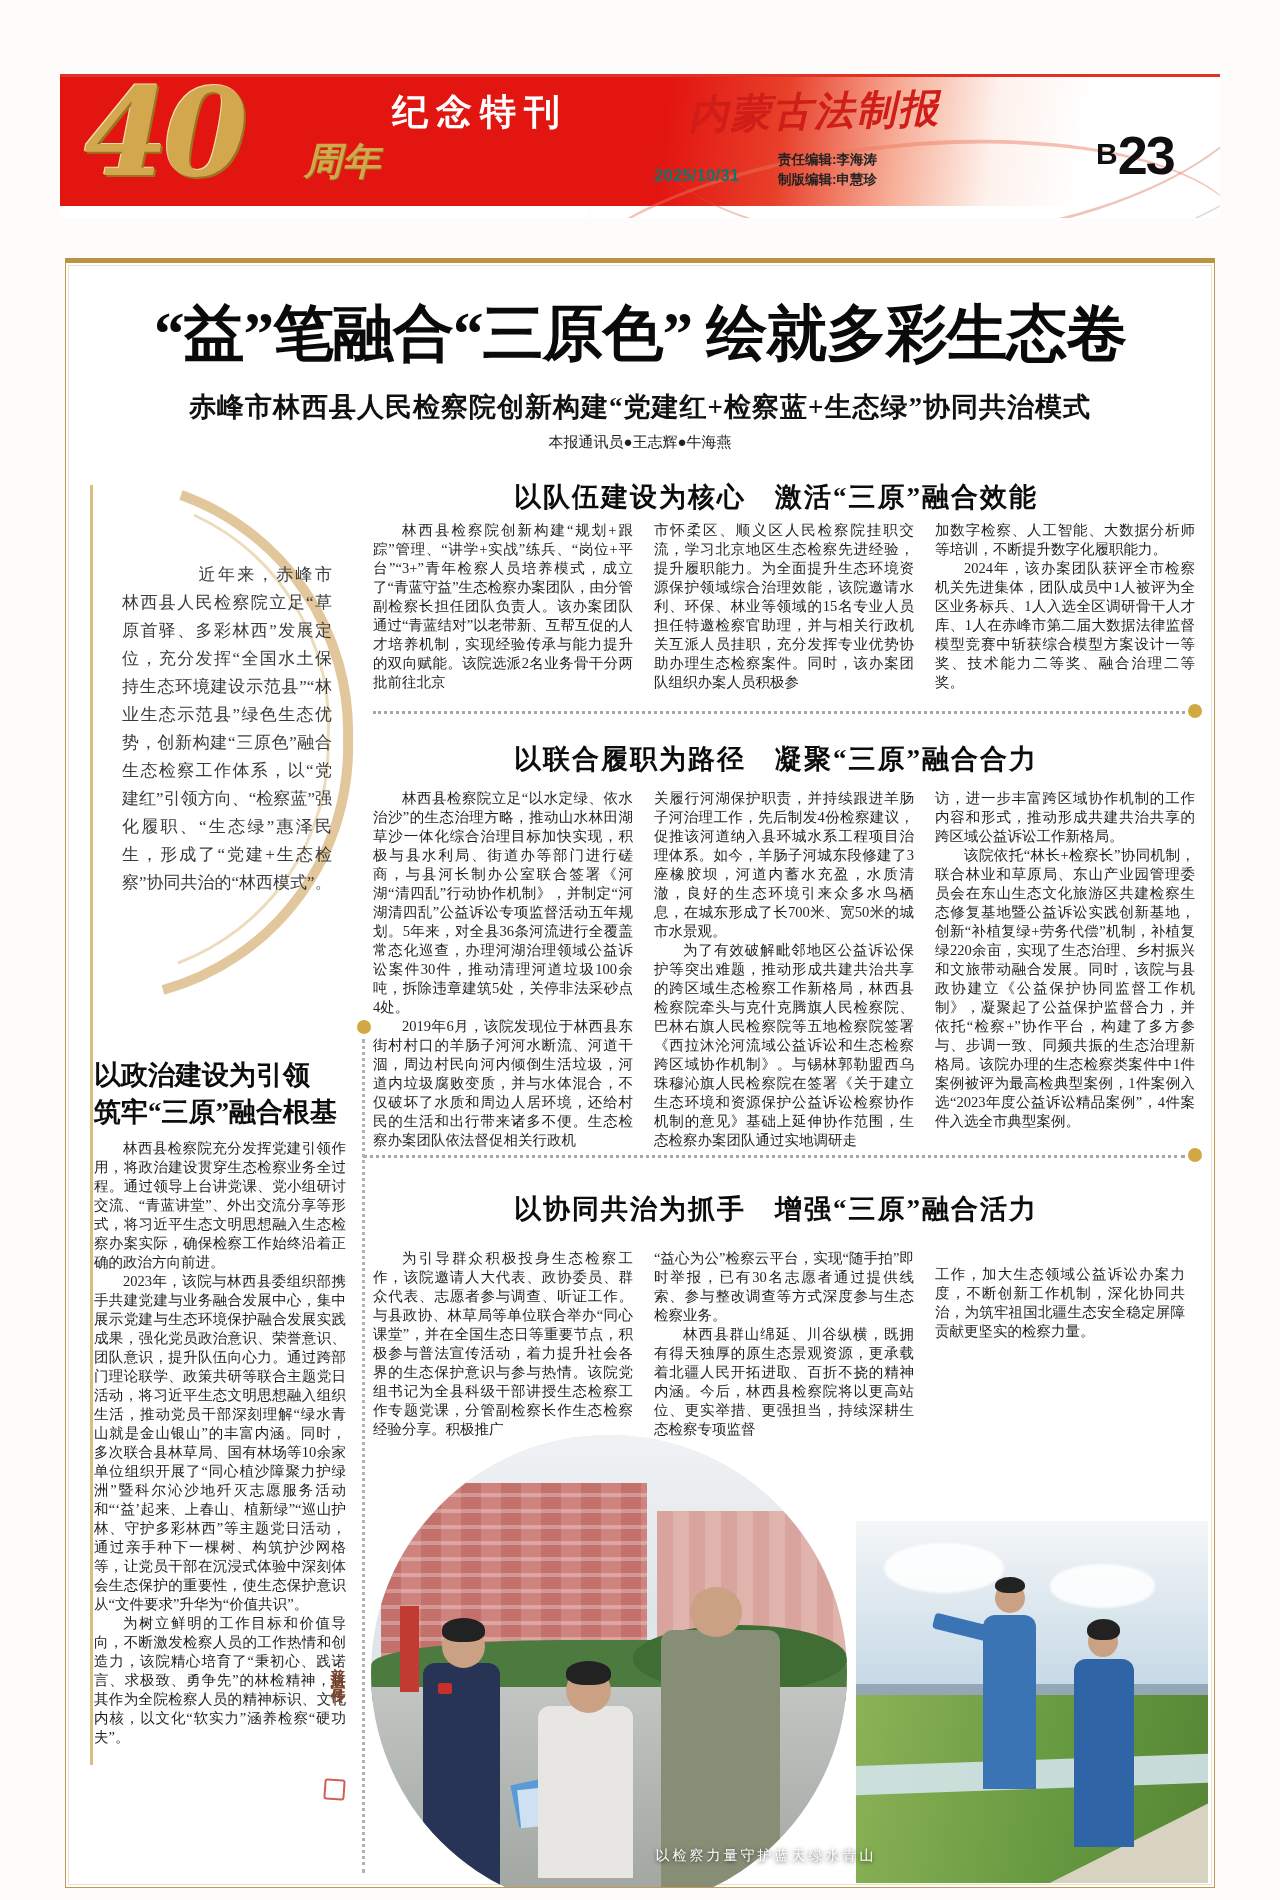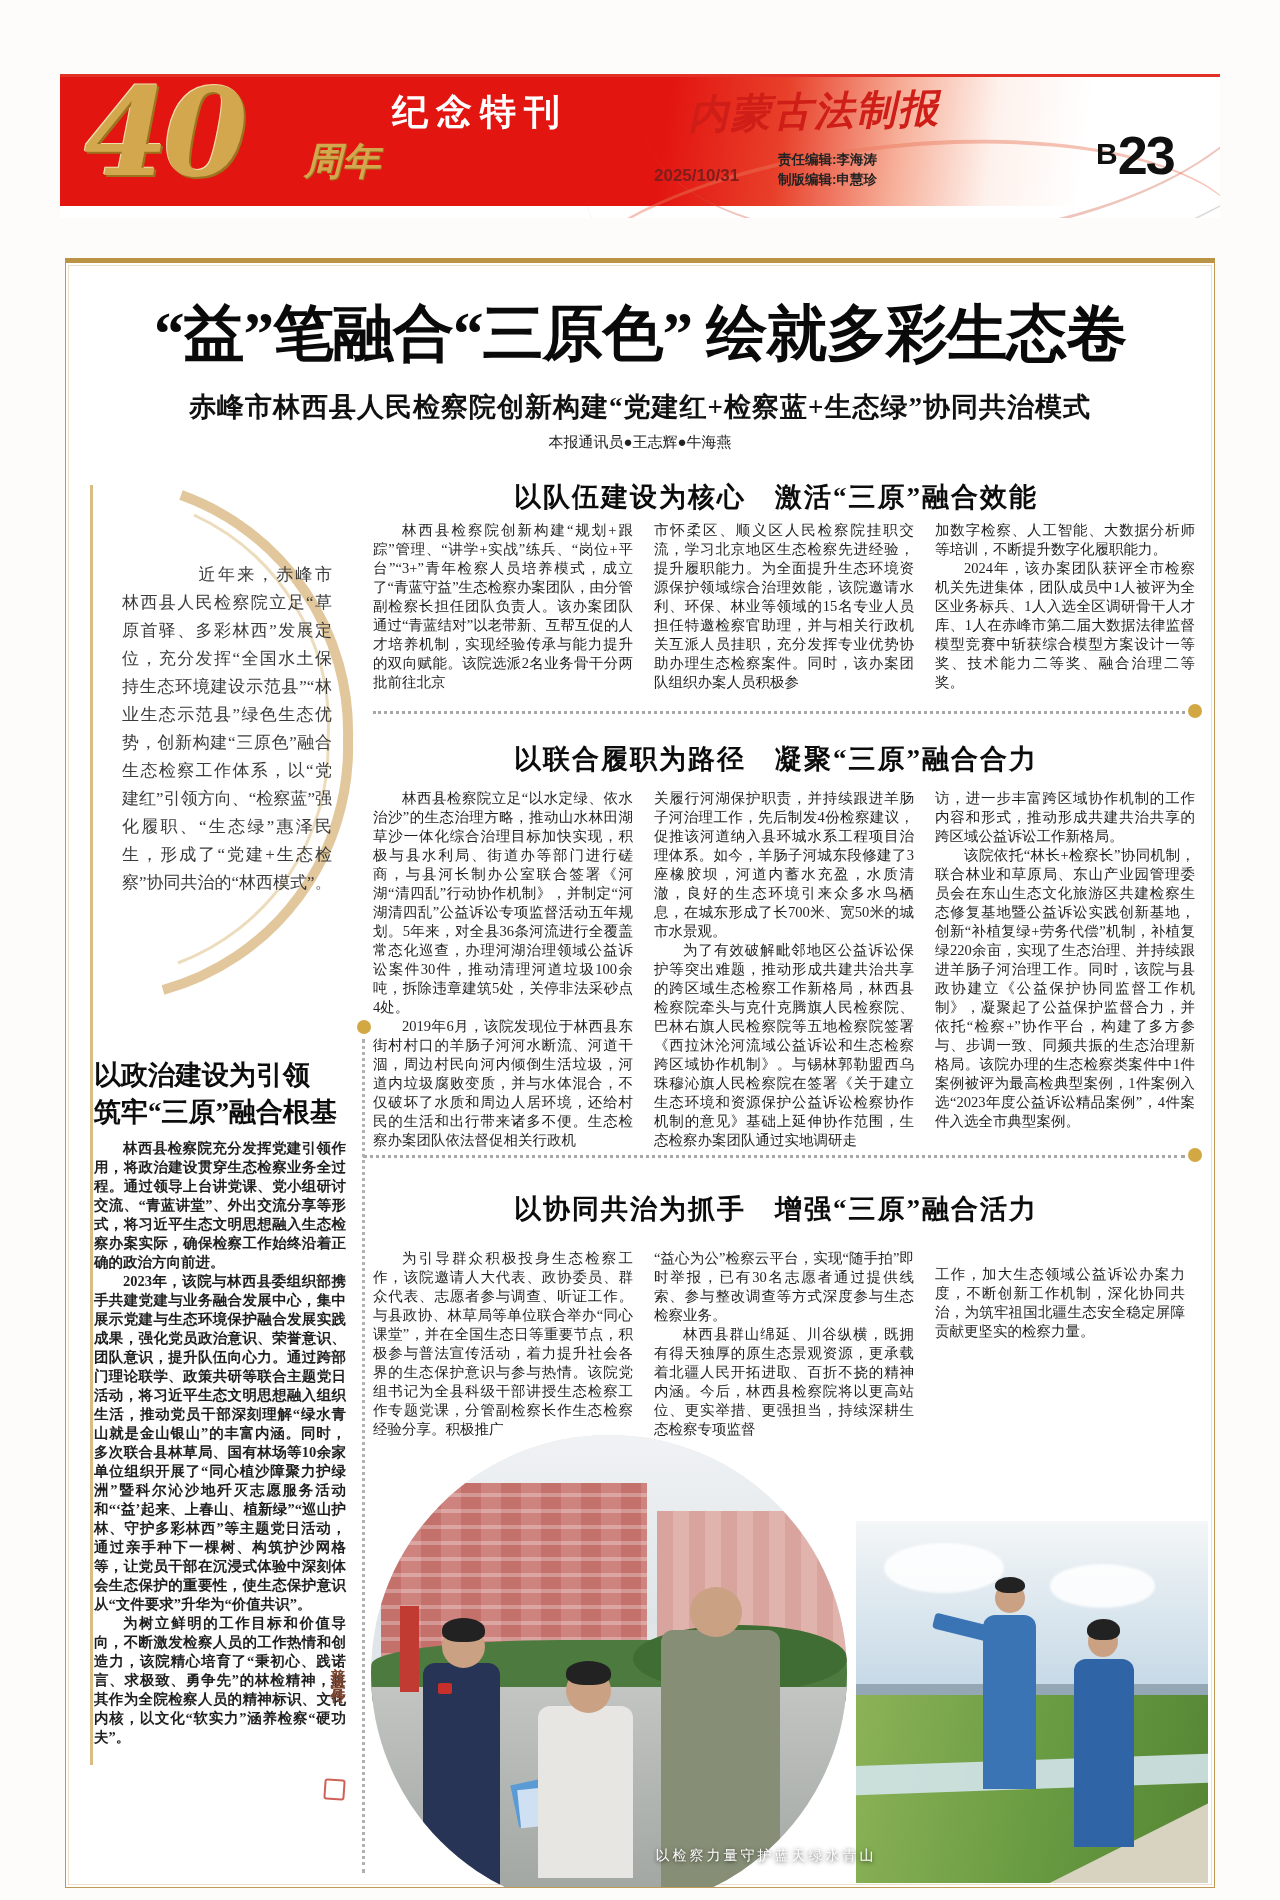--- a/index.html
+++ b/index.html
@@ -18,21 +18,21 @@
       border-top:4px solid rgba(233,120,90,.45);transform:rotate(-6deg);}
   .num40{position:absolute;left:24px;top:-14px;font-family:"DejaVu Serif",serif;font-style:italic;
       font-weight:900;font-size:122px;color:#d2a74e;
       text-shadow:2px 2px 0 #9c7420,-1px -1px 0 #f3dfae;letter-spacing:-6px;}
   .zhounian{position:absolute;left:244px;top:62px;font-weight:900;font-style:italic;font-size:38px;color:#d2a74e;
       text-shadow:1px 1px 0 #9c7420;}
   .edition{position:absolute;left:332px;top:14px;font-family:"Liberation Sans",sans-serif;
       font-weight:900;font-size:36px;color:#ffffff;letter-spacing:8px;}
   .masthead{position:absolute;left:628px;top:10px;font-size:40px;font-weight:900;font-style:italic;
       color:#cf1d17;transform:rotate(-1.5deg);letter-spacing:2px;}
-  .bdate{position:absolute;left:594px;top:92px;font-family:"Liberation Sans",sans-serif;font-size:17px;font-weight:bold;color:#7f1d1d;}
+  .bdate{position:absolute;left:594px;top:92px;font-family:"Liberation Sans",sans-serif;font-size:17px;font-weight:bold;color:#0f766e;}
   .editors{position:absolute;left:718px;top:76px;font-family:"Liberation Sans",sans-serif;font-size:13.5px;
       font-weight:bold;color:#222;line-height:20px;}
   .pageno{position:absolute;left:1036px;top:50px;color:#101010;font-family:"Liberation Sans",sans-serif;}
   .pageno .pfx{font-size:30px;font-weight:900;vertical-align:10px;}
   .pageno .num{font-size:54px;font-weight:900;letter-spacing:-2px;}
   
   .frame{position:absolute;left:65px;top:258px;width:1148px;height:1624px;background:#ffffff;
       border:1px solid #c09a52;border-top:5px solid #bb9344;overflow:hidden;}
   .frame::after{content:"";position:absolute;inset:2px;border:1px solid rgba(203,166,98,.35);pointer-events:none;}
   
@@ -41,21 +41,21 @@
   .subtitle{position:absolute;left:0;top:126px;width:100%;text-align:center;font-weight:900;
       font-size:27px;color:#111;letter-spacing:1px;}
   .byline{position:absolute;left:0;top:170px;width:100%;text-align:center;font-size:15px;color:#222;}
   
   .arcs{position:absolute;left:0;top:0;pointer-events:none;}
   .goldbar{position:absolute;left:24px;top:222px;width:3px;height:1280px;background:#d9bd85;}
   
   .quote{position:absolute;left:56px;top:298px;width:210px;font-size:17px;line-height:28px;color:#3b3b3b;
       text-align:justify;text-indent:4.5em;}
   .lh{position:absolute;left:28px;top:794px;width:256px;font-weight:900;font-size:27px;line-height:37px;color:#0d0d0d;}
-  .lbody{position:absolute;left:28px;top:876px;width:252px;font-size:14.5px;line-height:19px;color:#1f1f1f;text-align:justify;font-weight:bold;}
+  .lbody{position:absolute;left:28px;top:876px;width:252px;font-size:14.5px;line-height:19px;color:#1f1f1f;text-align:justify;}
   .lbody p,.col p{margin:0;}
   .ind{text-indent:2em;}
   
   .sec-title{position:absolute;left:286px;width:848px;text-align:center;font-weight:900;font-size:27px;
       color:#0c0c0c;letter-spacing:2px;}
   .col{position:absolute;width:260px;font-size:14.5px;line-height:19px;color:#1f1f1f;text-align:justify;}
   .hdiv{position:absolute;height:0;border-top:3px dotted #a7a7a7;}
   .vdiv{position:absolute;width:0;border-left:3px dotted #b0b0b0;}
   .gdot{position:absolute;width:14px;height:14px;border-radius:50%;background:#d2a844;}
   
@@ -177,21 +177,21 @@
     <div class="col" style="left:307px;top:526px;">
       <p class="ind">林西县检察院立足“以水定绿、依水治沙”的生态治理方略，推动山水林田湖草沙一体化综合治理目标加快实现，积极与县水利局、街道办等部门进行磋商，与县河长制办公室联合签署《河湖“清四乱”行动协作机制》，并制定“河湖清四乱”公益诉讼专项监督活动五年规划。5年来，对全县36条河流进行全覆盖常态化巡查，办理河湖治理领域公益诉讼案件30件，推动清理河道垃圾100余吨，拆除违章建筑5处，关停非法采砂点4处。</p>
       <p class="ind">2019年6月，该院发现位于林西县东街村村口的羊肠子河河水断流、河道干涸，周边村民向河内倾倒生活垃圾，河道内垃圾腐败变质，并与水体混合，不仅破坏了水质和周边人居环境，还给村民的生活和出行带来诸多不便。生态检察办案团队依法督促相关行政机</p>
     </div>
     <div class="col" style="left:588px;top:526px;">
       <p>关履行河湖保护职责，并持续跟进羊肠子河治理工作，先后制发4份检察建议，促推该河道纳入县环城水系工程项目治理体系。如今，羊肠子河城东段修建了3座橡胶坝，河道内蓄水充盈，水质清澈，良好的生态环境引来众多水鸟栖息，在城东形成了长700米、宽50米的城市水景观。</p>
       <p class="ind">为了有效破解毗邻地区公益诉讼保护等突出难题，推动形成共建共治共享的跨区域生态检察工作新格局，林西县检察院牵头与克什克腾旗人民检察院、巴林右旗人民检察院等五地检察院签署《西拉沐沦河流域公益诉讼和生态检察跨区域协作机制》。与锡林郭勒盟西乌珠穆沁旗人民检察院在签署《关于建立生态环境和资源保护公益诉讼检察协作机制的意见》基础上延伸协作范围，生态检察办案团队通过实地调研走</p>
     </div>
     <div class="col" style="left:869px;top:526px;">
       <p>访，进一步丰富跨区域协作机制的工作内容和形式，推动形成共建共治共享的跨区域公益诉讼工作新格局。</p>
-      <p class="ind">该院依托“林长+检察长”协同机制，联合林业和草原局、东山产业园管理委员会在东山生态文化旅游区共建检察生态修复基地暨公益诉讼实践创新基地，创新“补植复绿+劳务代偿”机制，补植复绿220余亩，实现了生态治理、并持续跟进羊肠子河治理工作。同时，该院与县政协建立《公益保护协同监督工作机制》，凝聚起了公益保护监督合力，并依托“检察+”协作平台，构建了多方参与、步调一致、同频共振的生态治理新格局。该院办理的生态检察类案件中1件案例被评为最高检典型案例，1件案例入选“2023年度公益诉讼精品案例”，4件案件入选全市典型案例。</p>
+      <p class="ind">该院依托“林长+检察长”协同机制，联合林业和草原局、东山产业园管理委员会在东山生态文化旅游区共建检察生态修复基地暨公益诉讼实践创新基地，创新“补植复绿+劳务代偿”机制，补植复绿220余亩，实现了生态治理、乡村振兴和文旅带动融合发展。同时，该院与县政协建立《公益保护协同监督工作机制》，凝聚起了公益保护监督合力，并依托“检察+”协作平台，构建了多方参与、步调一致、同频共振的生态治理新格局。该院办理的生态检察类案件中1件案例被评为最高检典型案例，1件案例入选“2023年度公益诉讼精品案例”，4件案件入选全市典型案例。</p>
     </div>
 
     <div class="hdiv" style="left:297px;top:892px;width:822px;"></div>
     <div class="gdot" style="left:1122px;top:885px;"></div>
 
     <div class="gdot" style="left:291px;top:757px;"></div>
     <div class="vdiv" style="left:296px;top:776px;height:834px;"></div>
 
     <div class="sec-title" style="top:928px;">以协同共治为抓手　增强“三原”融合活力</div>
     <div class="col" style="left:307px;top:986px;">

